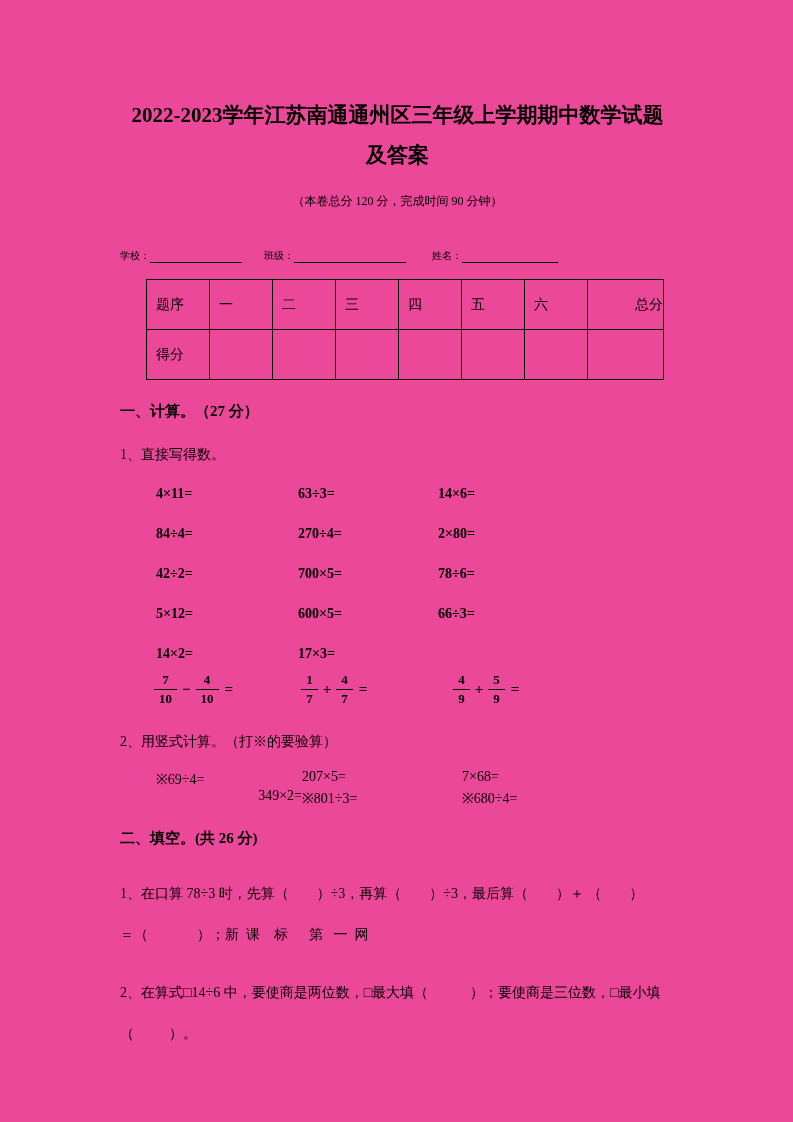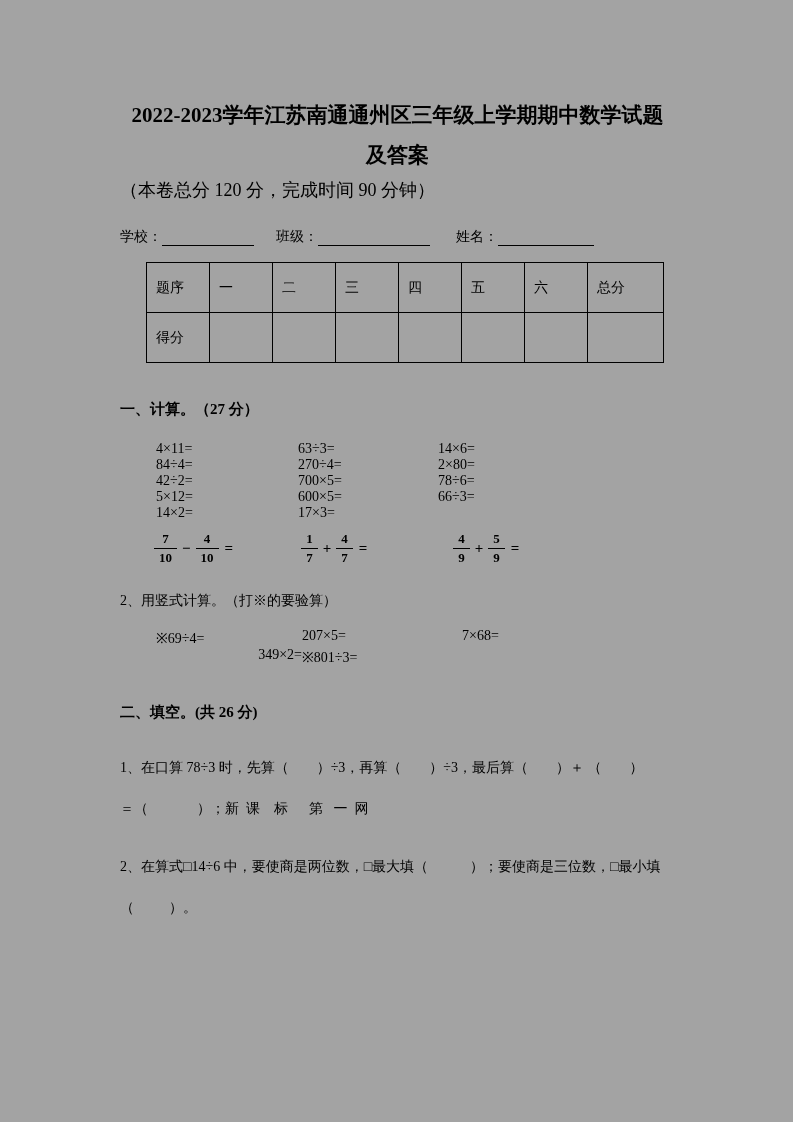--- a/index.html
+++ b/index.html
@@ -5,47 +5,47 @@
   * { margin:0; padding:0; box-sizing:border-box; }
   html,body { background:#ffffff; }
   body {
     font-family:"Liberation Serif","DejaVu Serif",serif;
     color:#000;
   }
   .page {
     position:relative;
     width:793px; height:1122px;
     margin:0 auto;
-    background:#a3a3a3;
+    background:#ec4899;
     padding:95px 118px 4px 120px;
     overflow:hidden;
   }
   .title { text-align:center; font-weight:bold; font-size:21px; line-height:40px; }
   .title span { display:block; }
-  .subtitle { text-align:left; font-size:18px; margin-top:3px; }
+  .subtitle { text-align:center; font-size:12px; margin-top:18px; }
 
-  .form-line { margin-top:26px; font-size:14px; display:flex; align-items:flex-end; }
+  .form-line { margin-top:36px; font-size:10px; display:flex; align-items:flex-end; }
   .blank-line { display:inline-block; border-bottom:1px solid #000; height:17px; }
   .blank-school { width:92px; margin-right:22px; }
   .blank-class  { width:112px; margin-right:26px; }
   .blank-name   { width:96px; }
 
   table.score { border-collapse:collapse; margin:16px 0 0 26px; table-layout:fixed;border-radius:13px; }
   table.score td {
     border:1px solid #000; width:63px; height:50px;
     font-size:14px; padding-left:9px; vertical-align:middle;
   }
-  table.score td.total-col { width:76px; }
+  table.score td.total-col { width:76px;text-align:right; }
 
-  .sec-heading { font-weight:bold; font-size:15px; margin-top:37px; }
+  .sec-heading { font-weight:bold; font-size:15px; margin-top:22px; }
   .sub-heading { font-size:14px; margin-top:25px; }
 
   .calc-grid {
     margin:22px 0 0 36px; font-size:14px;
-    display:grid; grid-template-columns:142px 140px 1fr; 
+    display:grid; grid-template-columns:142px 140px 1fr; row-gap:24px;font-weight:bold;
   }
   .vert-grid {
     margin:18px 0 0 36px; font-size:14px;
     display:grid; grid-template-columns:146px 160px 1fr; 
   }
   .vert-grid .indent { padding-left:16px;text-align:right; }
 
   .frac-row { margin:10px 0 0 34px; display:flex; align-items:center; font-size:13px; }
   .frac-group { display:inline-flex; align-items:center; font-weight:bold; }
   .frac-group + .frac-group { margin-left:68px; }
@@ -100,20 +100,21 @@
         <td></td>
         <td></td>
         <td></td>
         <td class="total-col"></td>
       </tr>
     </tbody>
   </table>
 
   <div class="sec-heading">一、计算。（27 分）</div>
 
+  <div class="sub-heading">1、直接写得数。</div>
 
   <div class="calc-grid">
     <span>4×11=</span>
     <span>63÷3=</span>
     <span>14×6=</span>
     <span>84÷4=</span>
     <span>270÷4=</span>
     <span>2×80=</span>
     <span>42÷2=</span>
     <span>700×5=</span>
@@ -169,20 +170,21 @@
   </div>
 
   <div class="sub-heading">2、用竖式计算。（打※的要验算）</div>
 
   <div class="vert-grid">
     <span>※69÷4=</span>
     <span>207×5=</span>
     <span>7×68=</span>
     <span class="indent">349×2=</span>
     <span>※801÷3=</span>
+    <span>※680÷4=</span>
   </div>
 
   <div class="sec-heading">二、填空。(共 26 分)</div>
 
   <p class="fill-line">1、在口算 78÷3 时，先算（        ）÷3，再算（        ）÷3，最后算（        ）＋ （        ）</p>
   <p class="fill-line cont">＝（              ）；新  课    标      第   一  网</p>
 
   <p class="fill-line">2、在算式□14÷6 中，要使商是两位数，□最大填（            ）；要使商是三位数，□最小填</p>
   <p class="fill-line cont">（          ）。</p>
 

